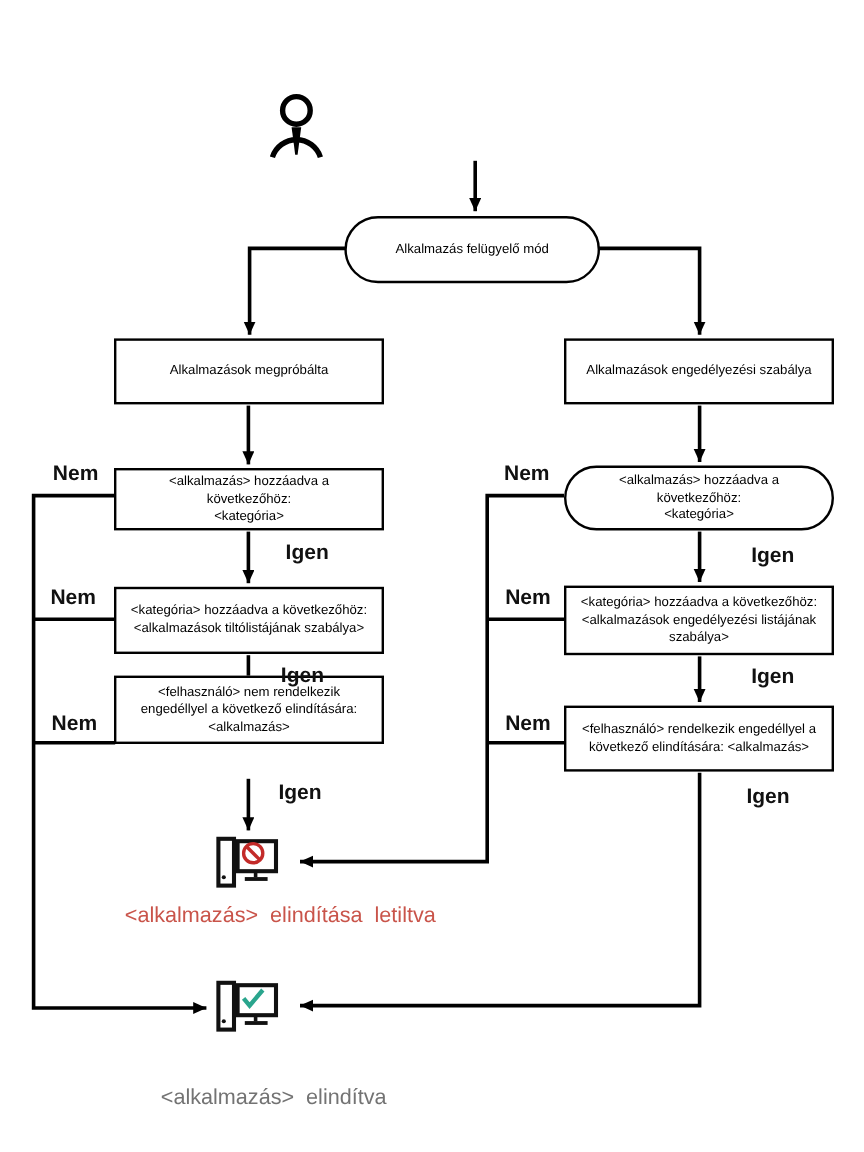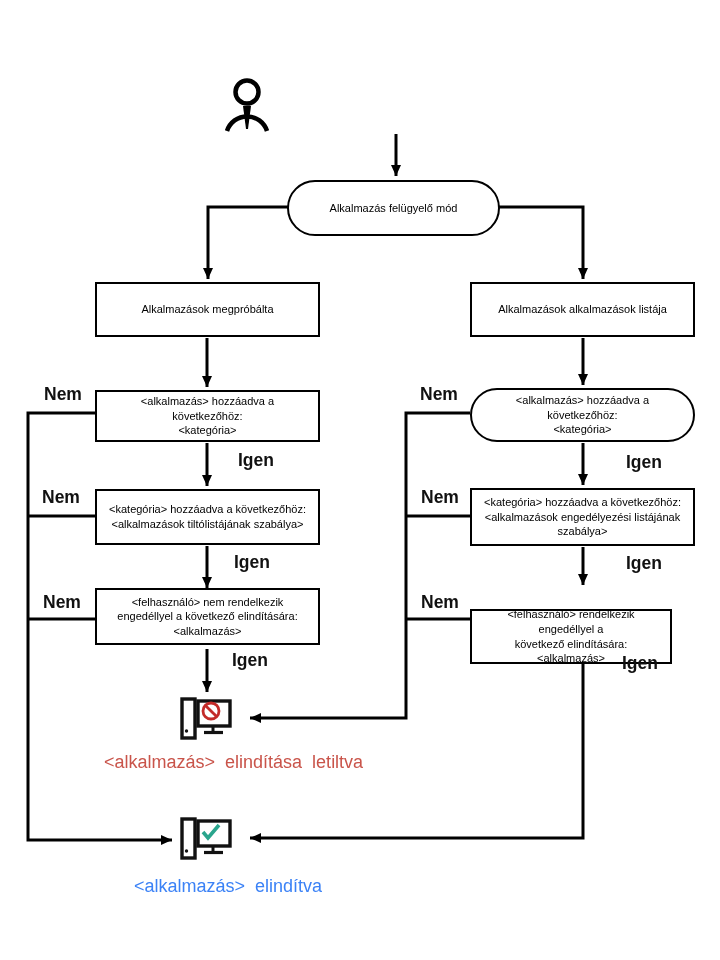--- a/index.html
+++ b/index.html
@@ -84,53 +84,53 @@
       <circle cx="186.5" cy="851" r="1.7" fill="#111"></circle>
       <path d="M203,832 L208,838 L219,825" fill="none" stroke-width="3.6" stroke="#2aa58d"></path>
     </g>
   </svg>
 
 
   <div class="node pill" style="left:287px;top:180px;width:213px;height:56px;text-align:center;">Alkalmazás felügyelő mód</div>
 
   <div class="node" style="left:95px;top:282px;width:225px;height:55px;">Alkalmazások megpróbálta</div>
 
-  <div class="node" style="left:470px;top:282px;width:225px;height:55px;">Alkalmazások alkalmazások listája</div>
+  <div class="node" style="left:470px;top:282px;width:225px;height:55px;">Alkalmazások engedélyezési szabálya</div>
 
   <div class="node" style="left:95px;top:390px;width:225px;height:52px;">&lt;alkalmazás&gt;  hozzáadva a következőhöz:
 &lt;kategória&gt;</div>
 
   <div class="node" style="left:95px;top:489px;width:225px;height:56px;">&lt;kategória&gt; hozzáadva a következőhöz:
 &lt;alkalmazások tiltólistájának szabálya&gt;</div>
 
-  <div class="node" style="left:95px;top:588px;width:225px;height:57px;">&lt;felhasználó&gt; nem rendelkezik
+  <div class="node" style="left:95px;top:563px;width:225px;height:57px;">&lt;felhasználó&gt; nem rendelkezik
 engedéllyel a következő elindítására:
 &lt;alkalmazás&gt;</div>
 
   <div class="node pill-sm" style="left:470px;top:388px;width:225px;height:54px;">&lt;alkalmazás&gt;  hozzáadva a következőhöz:
 &lt;kategória&gt;</div>
 
   <div class="node" style="left:470px;top:488px;width:225px;height:58px;">&lt;kategória&gt; hozzáadva a következőhöz:
 &lt;alkalmazások  engedélyezési listájának
 szabálya&gt;</div>
 
-  <div class="node" style="left:470px;top:588px;width:202px;height:55px;margin-top:21px;">&lt;felhasználó&gt; rendelkezik engedéllyel a
+  <div class="node" style="left:470px;top:588px;width:225px;height:55px;">&lt;felhasználó&gt; rendelkezik engedéllyel a
 következő elindítására:  &lt;alkalmazás&gt;</div>
 
   <span class="lbl" style="left:44px;top:384px;">Nem</span>
   <span class="lbl" style="left:42px;top:487px;">Nem</span>
   <span class="lbl" style="left:43px;top:592px;">Nem</span>
   <span class="lbl" style="left:420px;top:384px;">Nem</span>
   <span class="lbl" style="left:421px;top:487px;">Nem</span>
   <span class="lbl" style="left:421px;top:592px;">Nem</span>
 
   <span class="lbl" style="left:238px;top:450px;">Igen</span>
   <span class="lbl" style="left:234px;top:552px;">Igen</span>
   <span class="lbl" style="left:232px;top:650px;">Igen</span>
   <span class="lbl" style="left:626px;top:452px;">Igen</span>
   <span class="lbl" style="left:626px;top:553px;">Igen</span>
   <span class="lbl" style="left:622px;top:653px;">Igen</span>
 
   <div class="outcome" style="left: 104px; top: 752px; color: rgb(201, 84, 74);">&lt;alkalmazás&gt; elindítása letiltva</div>
 
-  <div class="outcome" style="left: 134px; top: 876px; color: #3b82f6;">&lt;alkalmazás&gt; elindítva</div>
+  <div class="outcome" style="left: 134px; top: 904px; color: #737373;">&lt;alkalmazás&gt; elindítva</div>
 
 </div>
 
 </body></html>

